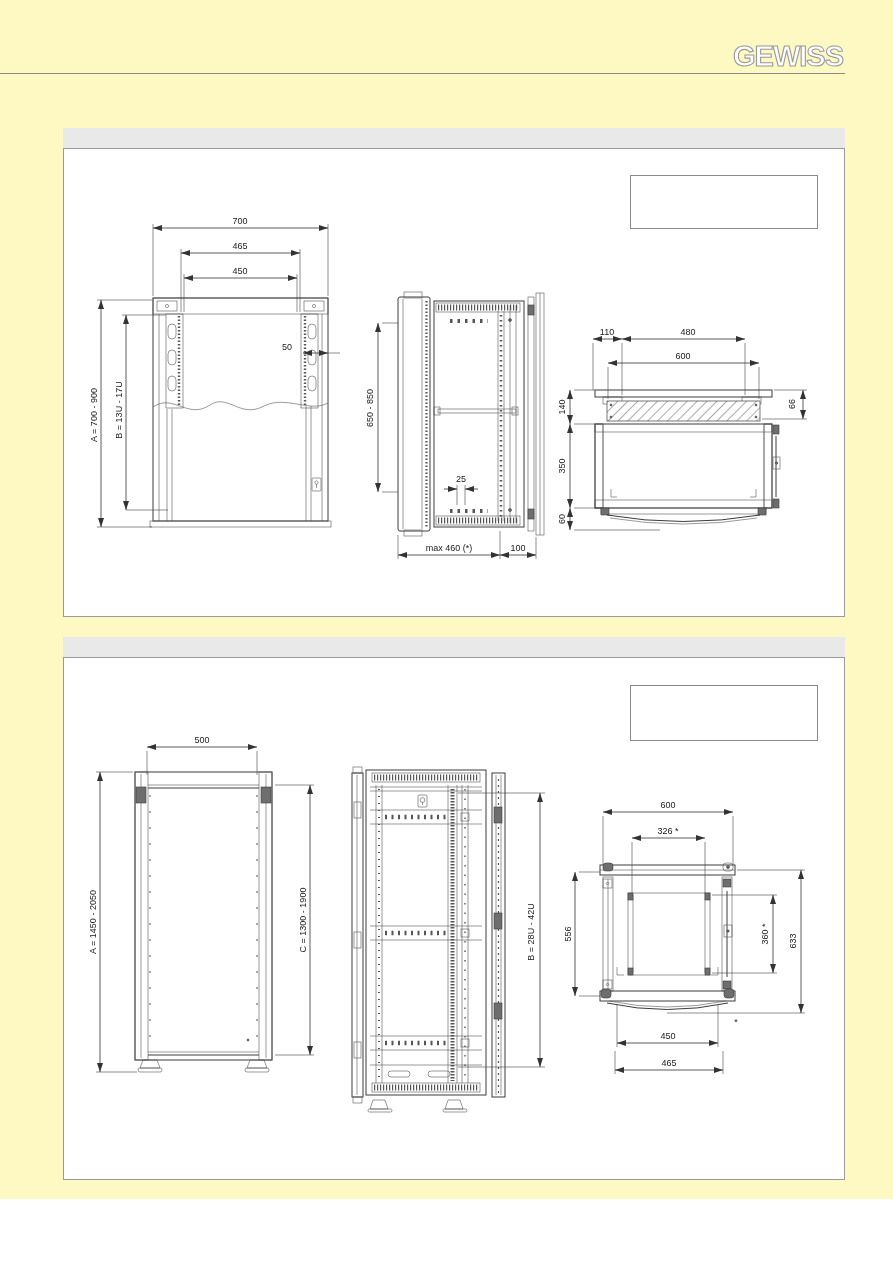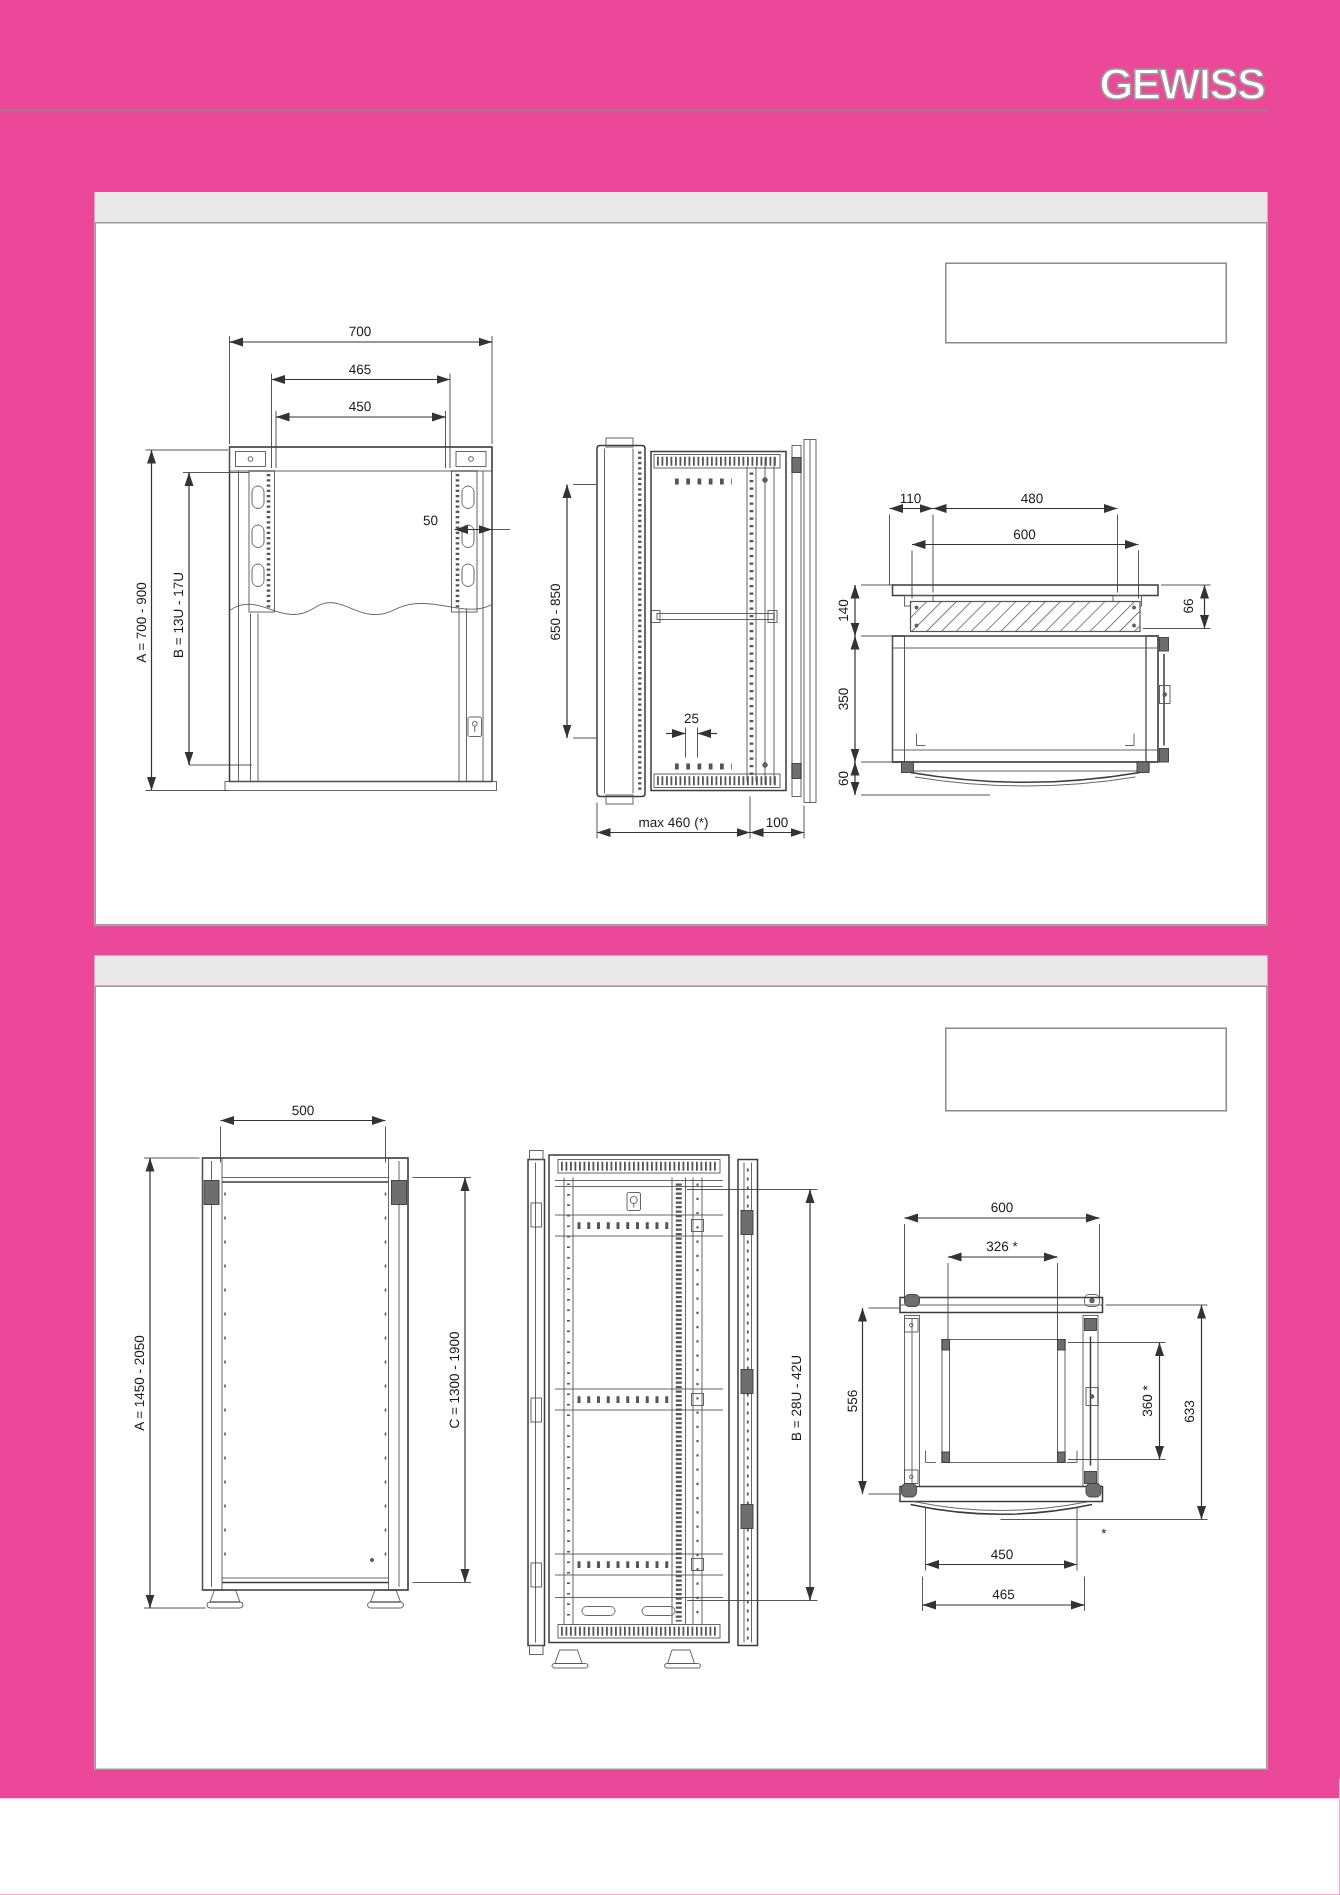--- a/index.html
+++ b/index.html
@@ -1,16 +1,16 @@
 <!DOCTYPE html>
 <html><head>
 <meta charset="utf-8">
 <style>
   html,body{margin:0;padding:0;background:#fff;}
-  .page{position:relative;width:893px;height:1199px;background:#ec4899;overflow:hidden;
+  .page{position:relative;width:893px;height:1199px;background:#fef9c3;overflow:hidden;
         font-family:"Liberation Sans",sans-serif;}
   .header-rule{position:absolute;left:0;top:73px;width:845px;height:1px;background:#8a8a8a;}
   .footer-rule{position:absolute;left:63px;top:1211px;width:782px;height:2px;background:#777;}
   .logo-svg{position:absolute;left:695px;top:33px;width:150px;height:44px;}
   .logo-text{font-family:"Liberation Sans",sans-serif;font-weight:bold;font-size:29px;
              letter-spacing:-1px;fill:#ffffff;stroke:#9a9a9a;stroke-width:1.1px;}
   .panel{position:absolute;left:63px;width:782px;}
   .panel1{top:128px;height:489px;}
   .panel2{top:637px;height:543px;}
   .panel-bar{width:782px;height:20px;background:#e9e9e9;}

